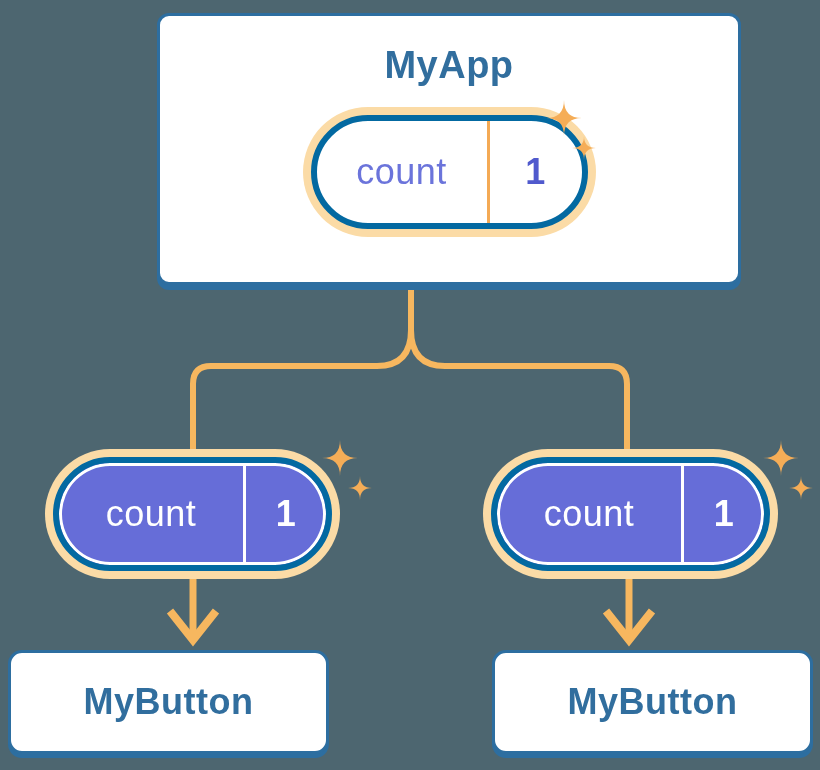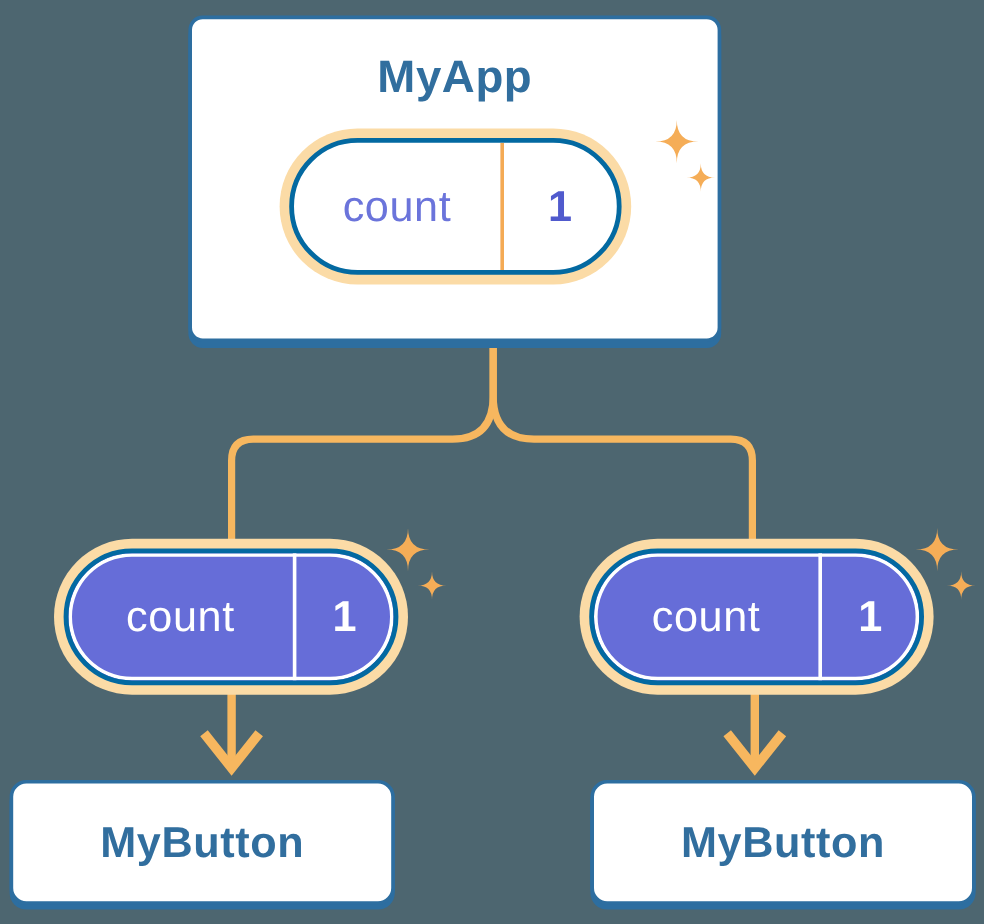--- a/index.html
+++ b/index.html
@@ -7,42 +7,42 @@
     position:relative;width:820px;height:770px;overflow:hidden;
     background:#4D6670;
     font-family:"Liberation Sans", sans-serif;
   }
   svg.connectors{position:absolute;left:0;top:0;z-index:1;}
   .card{
     position:absolute;z-index:2;background:#ffffff;
     border:3px solid #2D6EA0;border-radius:12px;
     box-shadow:0 5px 0 0 #2D6EA0;box-sizing:border-box;
   }
-  .root-card{left:157px;top:13px;width:444px;height:272px;}
+  .root-card{left:157px;top:13px;width:584px;height:272px;}
   .card-title{
     text-align:center;margin-top:28px;
     font-size:38px;font-weight:700;color:#316E9E;letter-spacing:.5px;
   }
   .leaf-card{
     width:321px;height:104px;top:650px;
     display:flex;align-items:center;justify-content:center;
     border-radius:14px;box-shadow:0 4px 0 0 #2D6EA0;
   }
   .leaf-card .card-title{margin:16px;font-size:36px;}
   .leaf-left{left:8px;}
   .leaf-right{left:492px;}
 
   
   .pill{
     position:relative;z-index:2;box-sizing:border-box;
     background:#FBDBA6;border-radius:999px;padding:8px;
   }
   .pill-ring{
     width:100%;height:100%;box-sizing:border-box;border-radius:999px;
-    border:4px solid #0369a1;display:flex;overflow:hidden;
+    border:6px solid #0369a1;display:flex;overflow:hidden;
   }
   .pill-ring.light{background:#ffffff;}
   .pill-ring.purple{background:#666DD8;box-shadow:inset 0 0 0 3px #ffffff;}
   .cell{display:flex;align-items:center;justify-content:center;letter-spacing:.5px;}
   .pill-ring.light .cell-name{flex:1.85;color:#6B74DB;font-size:36px;font-weight:400;}
   .pill-ring.light .cell-value{flex:1;border-left:3px solid #F4AA55;color:#505ACD;font-size:36px;font-weight:700;}
   .pill-ring.purple .cell-name{flex:2.3;color:#ffffff;font-size:36px;font-weight:500;}
   .pill-ring.purple .cell-value{flex:1;border-left:3.5px solid #ffffff;color:#ffffff;font-size:36px;font-weight:700;}
   .state-pill{width:293px;height:130px;margin:20px auto 0;}
   .prop-pill{position:absolute;width:295px;height:130px;top:449px;}

